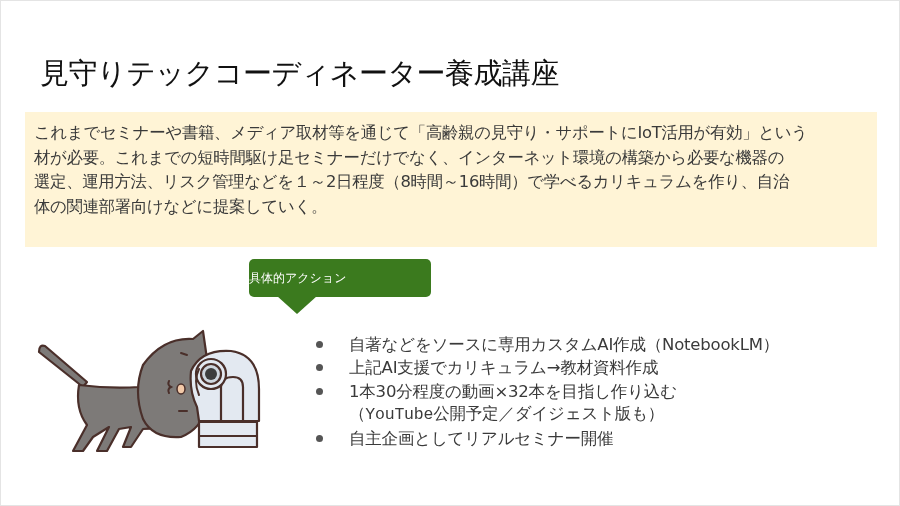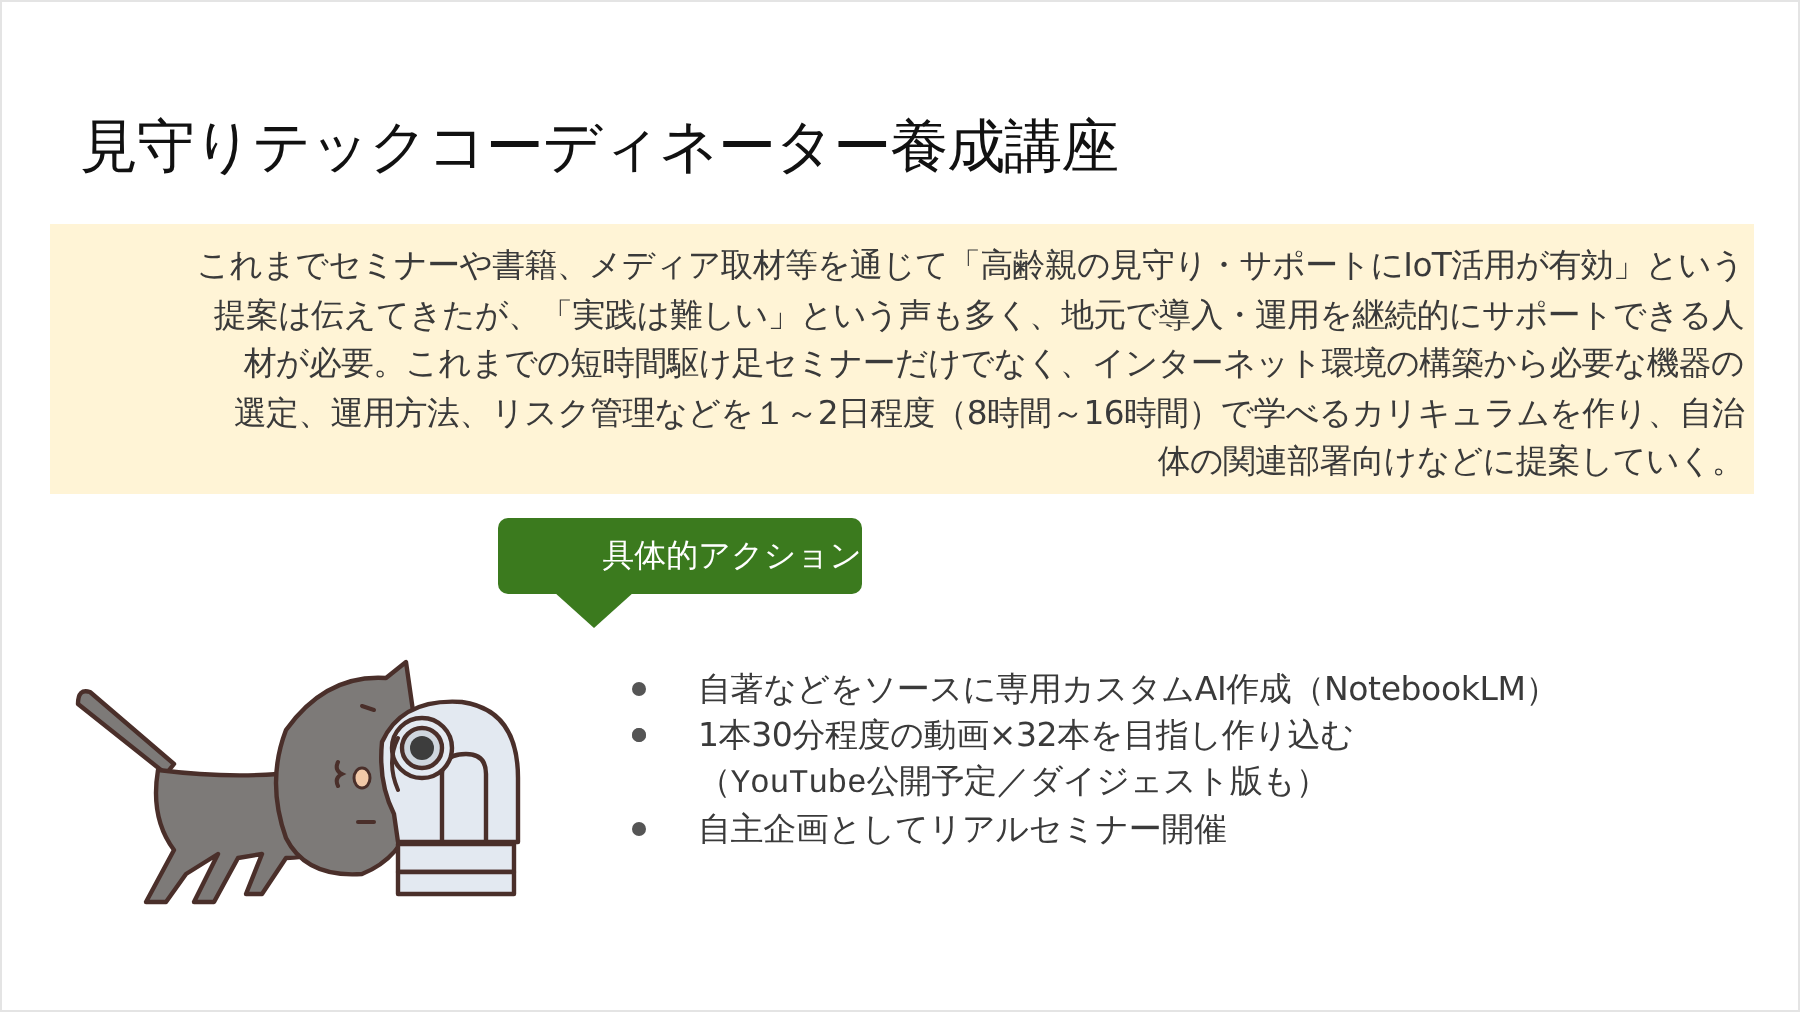--- a/index.html
+++ b/index.html
@@ -21,25 +21,25 @@
     }
     .summary-box {
       position: absolute; left: 24px; top: 111px; width: 852px; height: 135px;
       background: #fff4d6;
     }
     .summary-text {
       position: absolute; left: 33px; top: 120px; width: 838px;
       font-size: 16.4px; line-height: 24.5px; color: #3a3a3a;
       letter-spacing: -0.3px;
     }
-    .summary-text span { display: block; white-space: nowrap; text-align: right; }
+    .summary-text span { display: block; white-space: nowrap; }
     .callout {
       position: absolute; left: 248px; top: 258px; width: 182px; height: 38px;
       background: #3b7a1e; border-radius: 5px;
-      color: #fff; font-size: 16px; line-height: 38px; text-align: right;
+      color: #fff; font-size: 12px; line-height: 38px; text-align: left;
     }
     .callout-pointer {
       position: absolute; left: 276px; top: 295px; width: 0; height: 0;
       border-left: 20px solid transparent; border-right: 20px solid transparent;
       border-top: 18px solid #3b7a1e;
     }
     .action-list {
       position: absolute; left: 296px; top: 316px; margin: 16px; padding: 0;
       list-style: none; font-size: 16.5px; line-height: 23.4px; color: #3a3a3a;
       letter-spacing: -0.2px;
@@ -55,36 +55,36 @@
 </head>
 <body>
 
 <div class="slide">
 
   <div class="title">見守りテックコーディネーター養成講座</div>
 
   <div class="summary-box"></div>
   <div class="summary-text">
     <span>これまでセミナーや書籍、メディア取材等を通じて「高齢親の見守り・サポートにIoT活用が有効」という</span>
-    <span>提案は伝えてきたが、「実践は難しい」という声も多く、地元で導入・運用を継続的にサポートできる人</span>
     <span>材が必要。これまでの短時間駆け足セミナーだけでなく、インターネット環境の構築から必要な機器の</span>
     <span>選定、運用方法、リスク管理などを１～2日程度（8時間～16時間）で学べるカリキュラムを作り、自治</span>
     <span>体の関連部署向けなどに提案していく。</span>
   </div>
 
   <div class="callout">具体的アクション</div>
   <div class="callout-pointer"></div>
 
   <ul class="action-list">
     <li>
       <span class="bullet"></span>
       <span>自著などをソースに専用カスタムAI作成（NotebookLM）</span>
     </li>
     <li>
       <span class="bullet"></span>
+      <span>上記AI支援でカリキュラム→教材資料作成</span>
     </li>
     <li>
       <span class="bullet"></span>
       <span>1本30分程度の動画×32本を目指し作り込む</span>
       <span class="cont">（YouTube公開予定／ダイジェスト版も）</span>
     </li>
     <li>
       <span class="bullet"></span>
       <span>自主企画としてリアルセミナー開催</span>
     </li>

